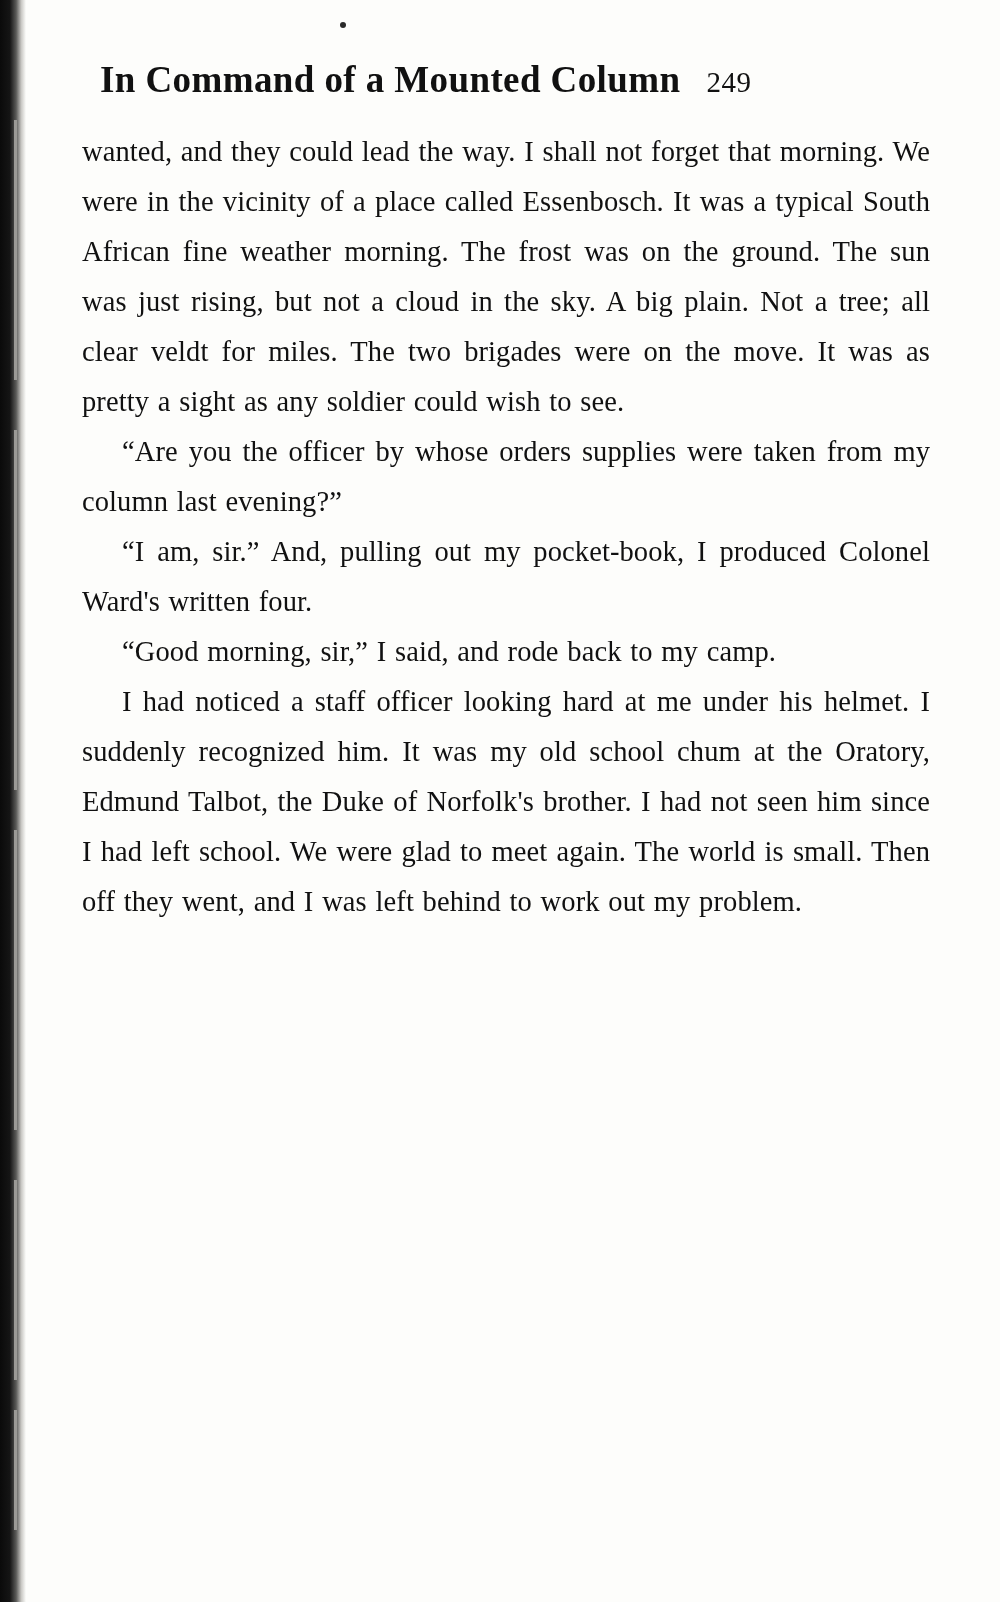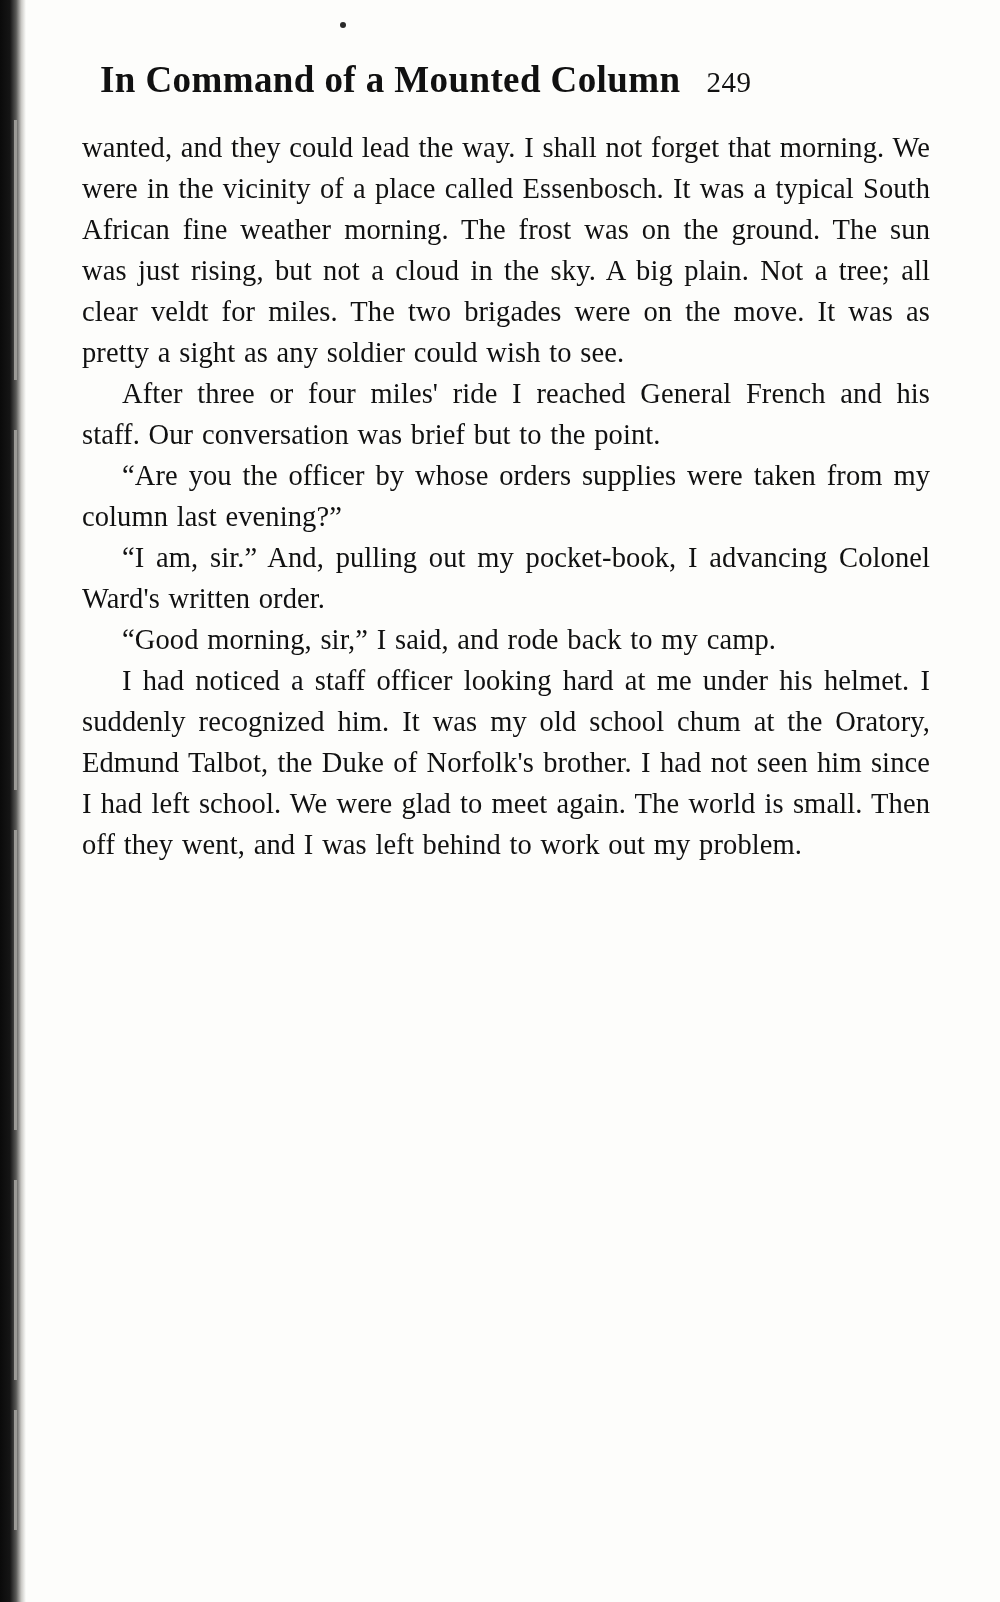--- a/index.html
+++ b/index.html
@@ -62,21 +62,21 @@
   }
   .folio {
     font-size: 29px;
     font-weight: 400;
     margin-left: 26px;
     letter-spacing: 0.5px;
   }
   .body-text {
     margin-top: 26px;
     font-size: 28.5px;
-    line-height: 41px;
+    line-height: 50px;
     text-align: justify;
     text-justify: inter-word;
     letter-spacing: 0.1px;
     word-spacing: 1.5px;
   }
   .body-text p {
     margin: 0;
   }
   .body-text p.indent {
     text-indent: 40px;
@@ -102,21 +102,20 @@
 
   <div class="content">
 
     <div class="header">
       <div class="running-title">In Command of a Mounted Column</div>
       <div class="folio">249</div>
     </div>
 
     <div class="body-text">
       <p class="noindent">wanted, and they could lead the way. I shall not forget that morning. We were in the vicinity of a place called Essenbosch. It was a typical South African fine weather morning. The frost was on the ground. The sun was just rising, but not a cloud in the sky. A big plain. Not a tree; all clear veldt for miles. The two brigades were on the move. It was as pretty a sight as any soldier could wish to see.</p>
-      <p class="indent">After three or four miles' ride I reached General French and his staff. Our conversation was brief but to the point.</p>
       <p class="indent">“Are you the officer by whose orders supplies were taken from my column last evening?”</p>
-      <p class="indent">“I am, sir.” And, pulling out my pocket-book, I advancing Colonel Ward's written order.</p>
+      <p class="indent">“I am, sir.” And, pulling out my pocket-book, I produced Colonel Ward's written four.</p>
       <p class="indent">“Good morning, sir,” I said, and rode back to my camp.</p>
       <p class="indent">I had noticed a staff officer looking hard at me under his helmet. I suddenly recognized him. It was my old school chum at the Oratory, Edmund Talbot, the Duke of Norfolk's brother. I had not seen him since I had left school. We were glad to meet again. The world is small. Then off they went, and I was left behind to work out my problem.</p>
     </div>
 
   </div>
 </div>
 
 </body></html>

